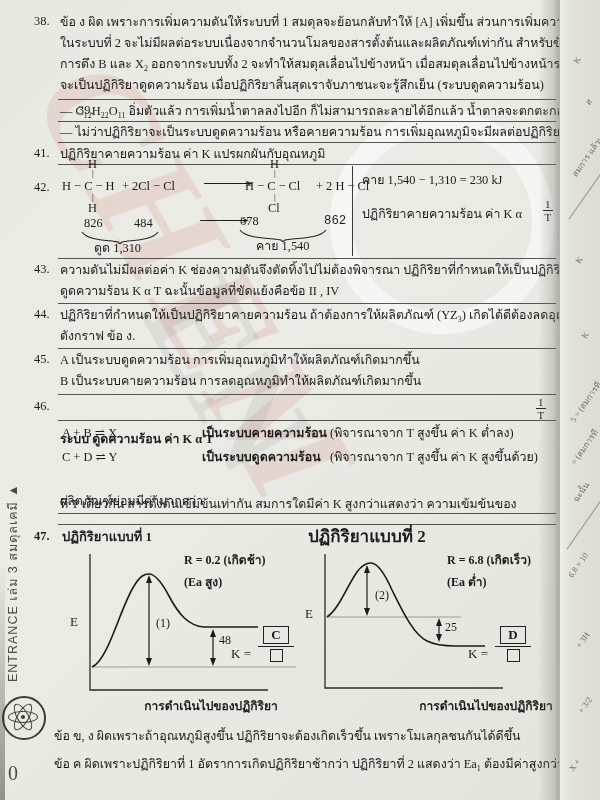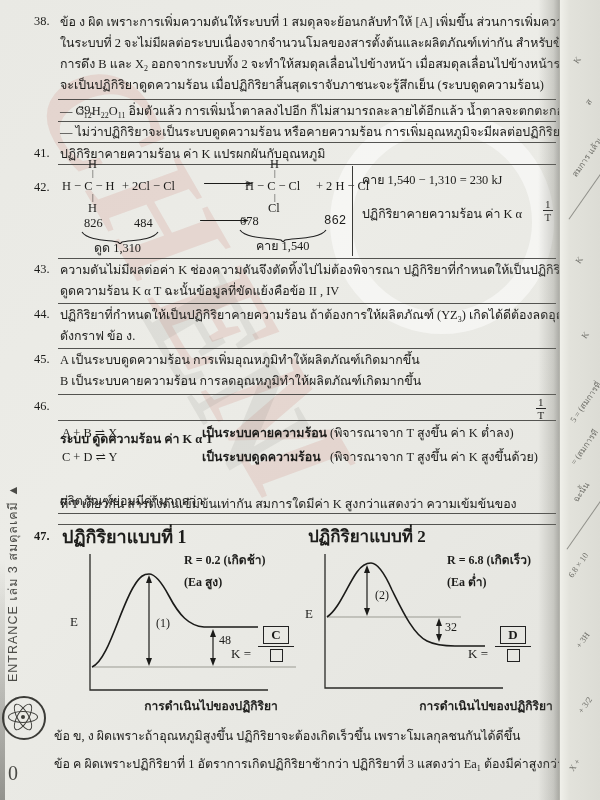--- a/index.html
+++ b/index.html
@@ -140,21 +140,21 @@
   <div class="t" style="left:330px;top:425px;">(พิจารณาจาก T สูงขึ้น ค่า K ต่ำลง)</div>
   <div class="t" style="left:62px;top:449px;">C + D ⇌ Y</div>
   <div class="t bold" style="left:202px;top:449px;">เป็นระบบดูดความร้อน</div>
   <div class="t" style="left:330px;top:449px;">(พิจารณาจาก T สูงขึ้น ค่า K สูงขึ้นด้วย)</div>
   <div class="t" style="left:60px;top:496px;text-align:center;">ที่ T เดียวกัน สารตั้งต้นเข้มข้นเท่ากัน สมการใดมีค่า K สูงกว่าแสดงว่า ความเข้มข้นของ</div>
   <div class="t" style="left:60px;top:493px;">ผลิตภัณฑ์ย่อมมีค่ามากกว่า</div>
   <div class="rule" style="top:513px;"></div>
   <div class="rule" style="top:524px;"></div>
 
   <span class="num bold" style="left:34px;top:529px;">47.</span>
-  <div class="t bold" style="left:62px;top:529px;font-size:18px;">ปฏิกิริยาแบบที่ 1</div>
+  <div class="t bold" style="left:62px;top:529px;font-size:13px;">ปฏิกิริยาแบบที่ 1</div>
   <div class="t bold" style="left:308px;top:529px;font-size:17px;">ปฏิกิริยาแบบที่ 2</div>
 
   <div class="graph" style="left:58px;top:546px;">
     <svg width="246" height="168" style="position:absolute;left:0;top:0;">
       <path d="M32,8 L32,144 L210,144" fill="none" stroke="#2a2a27" stroke-width="1.3"></path>
       <line x1="34" y1="121" x2="238" y2="121" stroke="#9b9b93" stroke-width="1"></line>
       <path d="M34,121 C50,115 62,62 76,40 C82,30 86,28 91,28 C97,28 103,35 111,50 C121,69 131,80 146,81 L200,81" fill="none" stroke="#1b1b19" stroke-width="1.6"></path>
       <line x1="91" y1="35" x2="91" y2="114" stroke="#1b1b19" stroke-width="1.2"></line>
       <polygon points="88,37 94,37 91,29" fill="#1b1b19"></polygon>
       <polygon points="88,112 94,112 91,120" fill="#1b1b19"></polygon>
@@ -185,32 +185,32 @@
       <polygon points="61,27 67,27 64,19" fill="#1b1b19"></polygon>
       <polygon points="61,62 67,62 64,70" fill="#1b1b19"></polygon>
       <line x1="136" y1="78" x2="136" y2="90" stroke="#1b1b19" stroke-width="1.2"></line>
       <polygon points="133,80 139,80 136,72" fill="#1b1b19"></polygon>
       <polygon points="133,88 139,88 136,96" fill="#1b1b19"></polygon>
     </svg>
     <div class="lbl" style="left:2px;top:60px;font-size:13px;">E</div>
     <div class="lbl bold" style="left:144px;top:4px;">R = 6.8 (เกิดเร็ว)</div>
     <div class="lbl bold" style="left:144px;top:26px;">(Ea ต่ำ)</div>
     <div class="lbl" style="left:72px;top:42px;">(2)</div>
-    <div class="lbl" style="left:142px;top:74px;">32</div>
+    <div class="lbl" style="left:142px;top:74px;">25</div>
     <div class="lbl" style="left:165px;top:100px;font-size:13px;">K =</div>
     <div class="kwrap" style="left:192px;top:80px;">
       <span class="kbox">D</span>
       <span class="kbar"></span>
       <span class="ksq"></span>
     </div>
     <div class="lbl bold" style="left:100px;top:150px;width:166px;text-align:center;">การดำเนินไปของปฏิกิริยา</div>
   </div>
 
   <div class="t" style="left:54px;top:728px;">ข้อ ข, ง ผิดเพราะถ้าอุณหภูมิสูงขึ้น ปฏิกิริยาจะต้องเกิดเร็วขึ้น เพราะโมเลกุลชนกันได้ดีขึ้น</div>
-  <div class="t" style="left:54px;top:756px;"><span>ข้อ ค  ผิดเพราะปฏิกิริยาที่ 1 อัตราการเกิดปฏิกิริยาช้ากว่า ปฏิกิริยาที่ 3 แสดงว่า Ea</span><span class="sub">1</span><span> ต้องมีค่าสูงกว่า Ea</span><span class="sub">2</span></div>
+  <div class="t" style="left:54px;top:756px;"><span>ข้อ ค  ผิดเพราะปฏิกิริยาที่ 1 อัตราการเกิดปฏิกิริยาช้ากว่า ปฏิกิริยาที่ 2 แสดงว่า Ea</span><span class="sub">1</span><span> ต้องมีค่าสูงกว่า Ea</span><span class="sub">2</span></div>
 </div>
 
 <div class="spine"><span>ENTRANCE เล่ม 3 สมดุลเคมี</span> <span>▲</span></div>
 <div class="atom">
   <span class="orb"></span>
   <span class="orb o2"></span>
   <span class="orb o3"></span>
   <span class="nuc"></span>
 </div>
 <div class="pagedigit">0</div>

